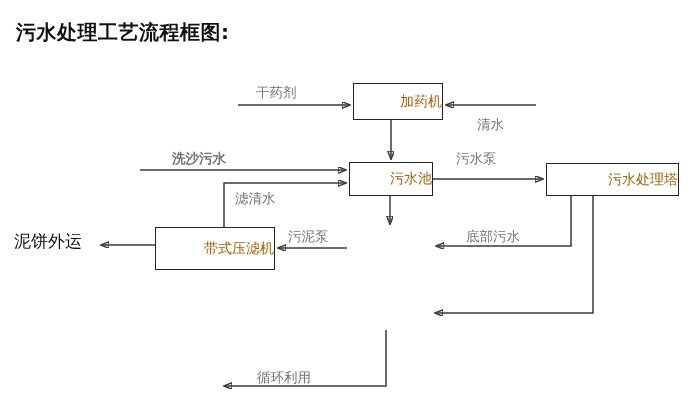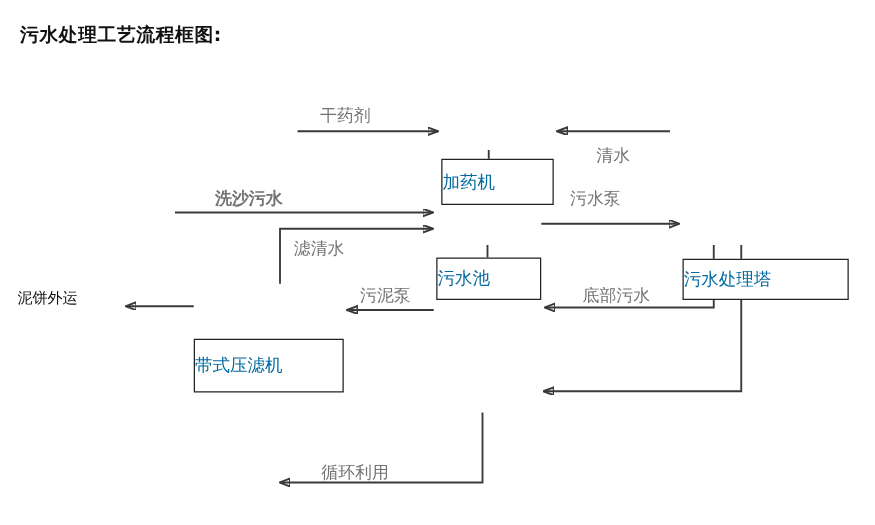--- a/index.html
+++ b/index.html
@@ -14,50 +14,49 @@
     position: relative;
     width: 700px;
     height: 420px;
     background: #ffffff;
     overflow: hidden;
   }
   #title {
     position: absolute;
     left: 16px;
     top: 19px;
-    font-size: 15px;
+    font-size: 20px;
     font-weight: bold;
     color: #111111;
     letter-spacing: 0.5px;
     white-space: nowrap;
   }
   .node {
     position: absolute;
     box-sizing: border-box;
     border: 1.4px solid #222222;
     background: #ffffff;
     display: flex;
     align-items: center;
-    justify-content: flex-start;
+    justify-content: flex-end;
     font-size: 14px;
-    color: #0369a1;
+    color: #a16207;
     white-space: nowrap;
     z-index: 3;
-    margin-top: 44px;
   }
   .edge-label {
     position: absolute;
     font-size: 13.5px;
     color: #737373;
     white-space: nowrap;
     z-index: 4;
   }
   .term {
     position: absolute;
-    font-size: 12px;
+    font-size: 17px;
     color: #111111;
     white-space: nowrap;
     z-index: 4;
   }
   svg#wires {
     position: absolute;
     left: 0;
     top: 0;
     width: 700px;
     height: 420px;

